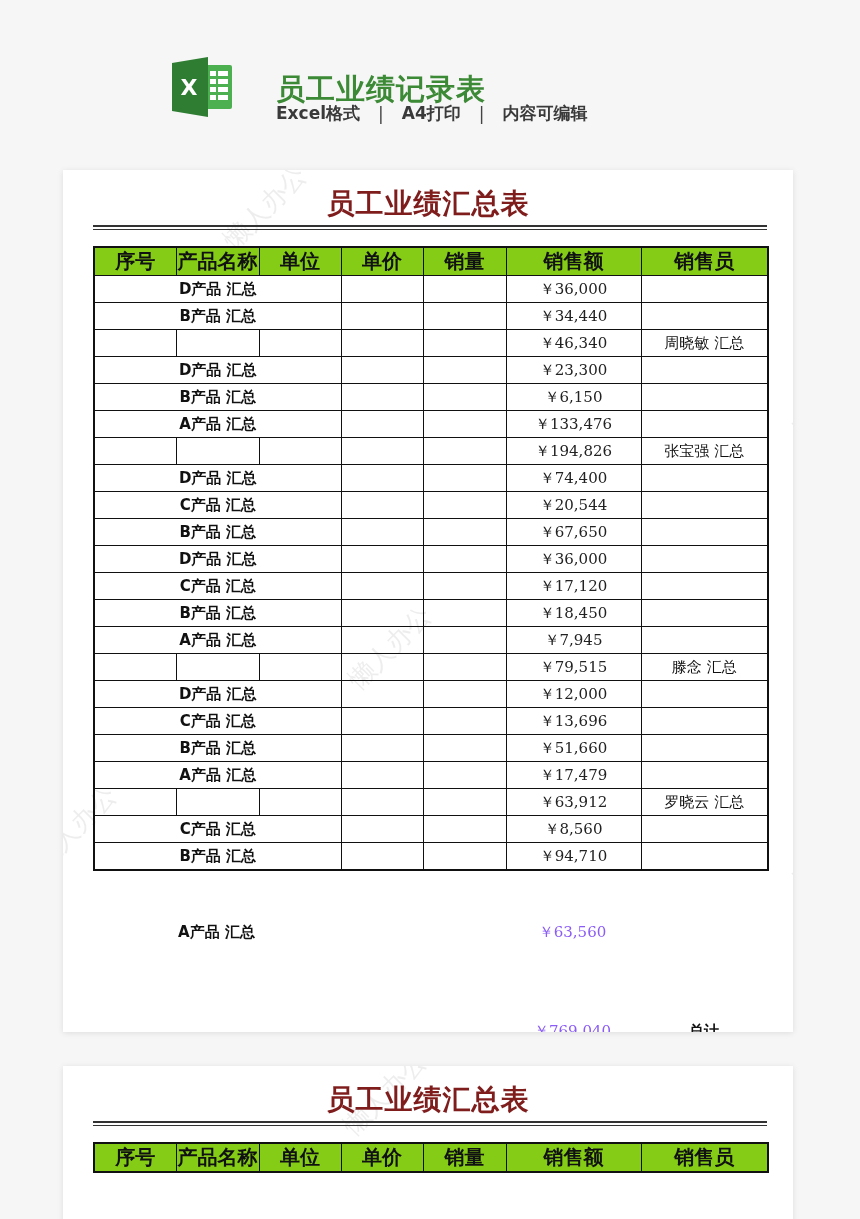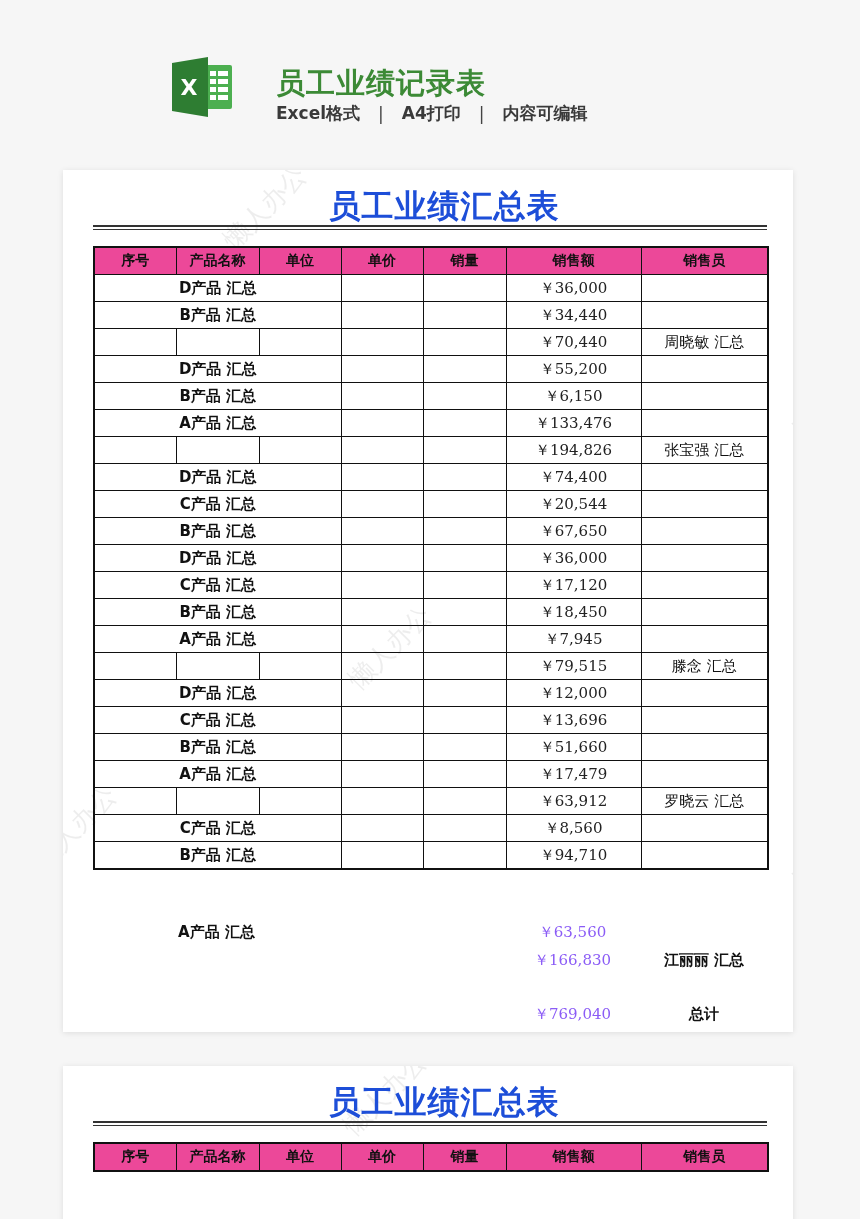--- a/index.html
+++ b/index.html
@@ -4,57 +4,56 @@
 <style>
   html, body { margin: 0; padding: 0; }
   body {
     width: 860px; height: 1219px; overflow: hidden; position: relative;
     background: #f6f6f6;
     font-family: "DejaVu Sans", "Liberation Sans", sans-serif;
   }
   .header { position: absolute; left: 0; top: 0; width: 860px; height: 150px; }
   .logo { position: absolute; left: 170px; top: 55px; width: 64px; height: 64px; }
   .app-title {
-    position: absolute; left: 276px; top: 64px; font-size: 29px; font-weight: bold;
+    position: absolute; left: 276px; top: 70px; font-size: 29px; font-weight: bold;
     color: #3c8a36; letter-spacing: 1px;
   }
   .subtitle {
     position: absolute; left: 276px; top: 102px; font-size: 17px; font-weight: bold; color: #3a3a3a;
     display: flex; align-items: center; white-space: nowrap;
   }
   .subtitle .sep { margin: 0 18px; font-weight: normal; color: #444; }
 
   .page {
     position: absolute; left: 63px; width: 730px; background: #ffffff;
     box-shadow: 0 1px 6px rgba(0,0,0,0.10);
     overflow: hidden;
   }
   .page1 { top: 170px; height: 862px; }
   .page2 { top: 1066px; height: 170px; }
   .doc-title {
     position: absolute; left: 0; width: 730px; text-align: center;
-    font-family: "DejaVu Serif", "Liberation Serif", serif; font-size: 32px; font-weight: bold; color: #1d4ed8;
+    font-family: "DejaVu Serif", "Liberation Serif", serif; font-size: 28px; font-weight: bold; color: #7f1d1d;
     letter-spacing: 1px;
-    margin-left: 16px;
   }
   .page1 .doc-title { top: 15px; }
   .page2 .doc-title { top: 15px; }
   .double-rule { position: absolute; left: 30px; width: 674px; height: 5px;
     border-top: 2px solid #333; border-bottom: 1px solid #333; box-sizing: border-box; }
   .page1 .double-rule, .page2 .double-rule { top: 55px; }
 
   table.grid {
     position: absolute; left: 30px; top: 76px; border-collapse: collapse; table-layout: fixed;
     font-family: "DejaVu Serif", "Liberation Serif", serif;
   }
   table.grid td, table.grid th {
     border: 1.5px solid #111; height: 26px; padding: 0; text-align: center; font-size: 15px; color: #111;
     white-space: nowrap; overflow: hidden;
   }
-  table.grid th { background: #ec4899; font-weight: bold; font-family: "DejaVu Sans", "Liberation Sans", sans-serif; font-size: 14px; }
+  table.grid th { background: #84cc16; font-weight: bold; font-family: "DejaVu Sans", "Liberation Sans", sans-serif; font-size: 20px; }
   table.grid { border: 2.5px solid #111; }
   table.grid td.prod { font-weight: bold; font-family: "DejaVu Sans", "Liberation Sans", sans-serif; font-size: 15px; }
   table.grid td.amt { font-family: "DejaVu Serif", "Liberation Serif", serif; font-size: 15px; color: #222; margin-top: 48px; }
   table.grid td.sales { font-weight: normal; font-family: "DejaVu Sans", "Liberation Sans", sans-serif; font-size: 15px; margin-top: 28px; }
   .c1 { width: 82px; } .c2 { width: 83px; } .c3 { width: 82px; } .c4 { width: 82px; }
   .c5 { width: 83px; } .c6 { width: 135px; } .c7 { width: 127px; }
 
   .outside-row {
     position: absolute; left: 30px; width: 675px; height: 28px; display: flex; align-items: center;
     font-size: 15px; color: #111;
@@ -143,28 +142,28 @@
           <td></td>
           <td class="amt">￥34,440</td>
           <td class="sales"></td>
         </tr>
         <tr>
           <td></td>
           <td></td>
           <td></td>
           <td></td>
           <td></td>
-          <td class="amt">￥70,440</td>
+          <td class="amt">￥46,340</td>
           <td class="sales">周晓敏 汇总</td>
         </tr>
         <tr>
           <td colspan="3" class="prod">D产品 汇总</td>
           <td></td>
           <td></td>
-          <td class="amt">￥55,200</td>
+          <td class="amt">￥23,300</td>
           <td class="sales"></td>
         </tr>
         <tr>
           <td colspan="3" class="prod">B产品 汇总</td>
           <td></td>
           <td></td>
           <td class="amt">￥6,150</td>
           <td class="sales"></td>
         </tr>
         <tr>
@@ -294,27 +293,21 @@
         </tr>
       </tbody>
   </table>
 
   <div class="outside-row" style="top:748px;">
     <span class="o-prod">A产品  汇总</span>
     <span class="o-gap"></span>
     <span class="o-amt">￥63,560</span>
     <span class="o-sales"></span>
   </div>
-  <div class="outside-row" style="top:776px;">
-    <span class="o-prod"></span>
-    <span class="o-gap"></span>
-    <span class="o-amt">￥166,830</span>
-    <span class="o-sales">江丽丽 汇总</span>
-  </div>
-  <div class="outside-row" style="top:830px;">
+  <div class="outside-row" style="top:847px;">
     <span class="o-prod"></span>
     <span class="o-gap"></span>
     <span class="o-amt">￥769,040</span>
     <span class="o-sales">总计</span>
   </div>
 </div>
 
 <div class="page page2">
   <div class="watermark" style="left:270px; top:10px;">懒人办公</div>
   <div class="doc-title">员工业绩汇总表</div>

